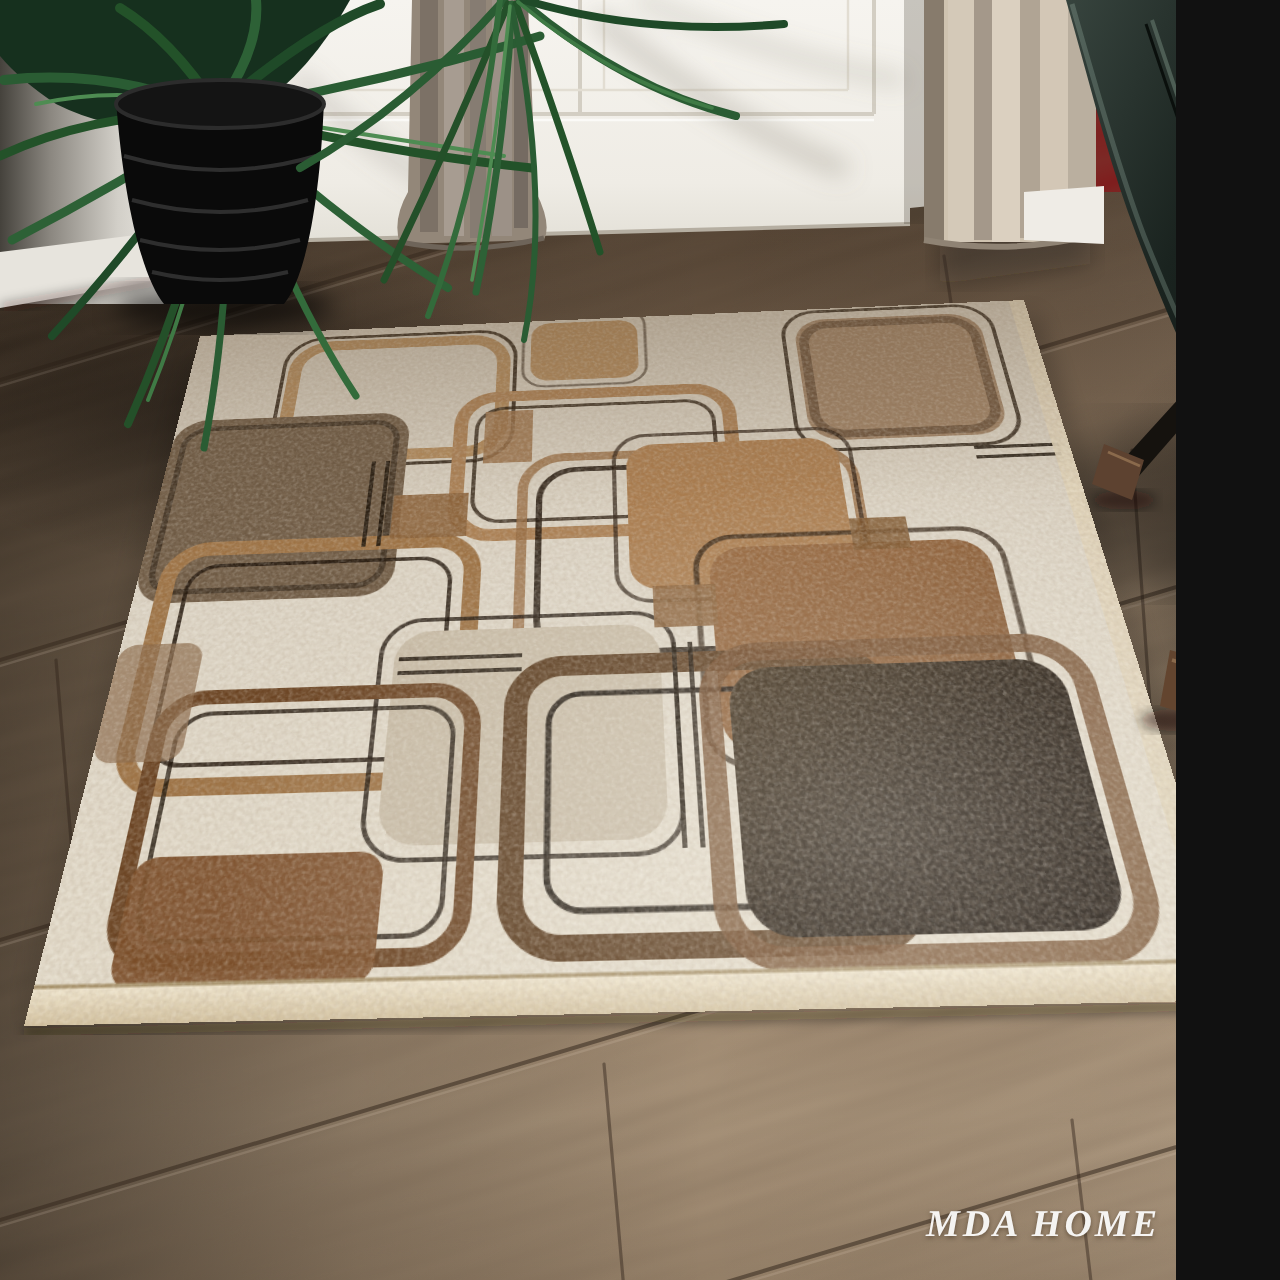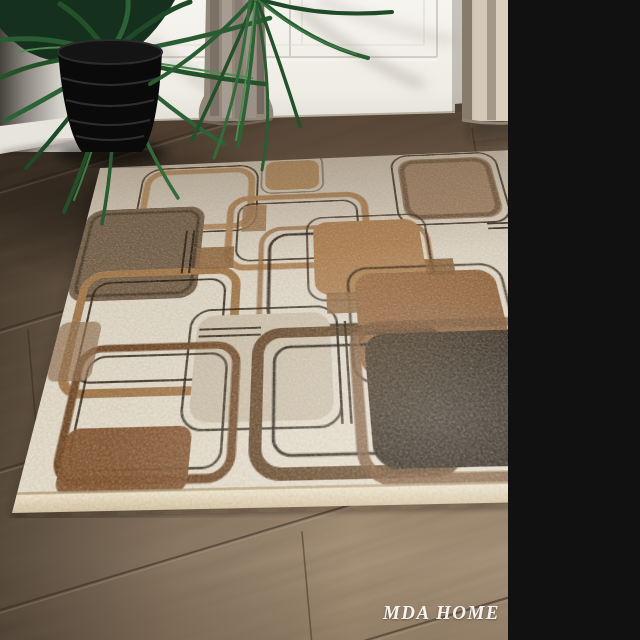--- a/index.html
+++ b/index.html
@@ -1,16 +1,16 @@
 <!DOCTYPE html>
 <html><head>
 <meta charset="utf-8">
 <style>
   html,body{margin:0;padding:0;background:#111;}
-  .scene{position:relative;width:508px;height:640px;overflow:hidden;background:#7f1d1d;font-family:"Liberation Sans",sans-serif;}
+  .scene{position:relative;width:588px;height:640px;overflow:hidden;background:#7f1d1d;font-family:"Liberation Sans",sans-serif;}
   .scene svg{display:block;}
   #bg,#fg{position:absolute;left:0;top:0;}
   #fg{pointer-events:none;}
   .rug-wrap{position:absolute;left:0;top:0;width:440px;height:360px;transform-origin:0 0;
     transform:matrix3d(0.90591,-0.049818,0,-0.00005947, -0.255111,0.502528,0,-0.00088853, 0,0,1,0, 100,168,0,1);}
   .watermark{position:absolute;right:8px;bottom:16px;font-family:"Liberation Serif",serif;font-style:italic;font-weight:700;
     font-size:19px;letter-spacing:1.5px;color:rgba(255,255,255,.93);text-shadow:0 1px 2px rgba(60,45,30,.55);}
 </style>
 </head>
 <body>

